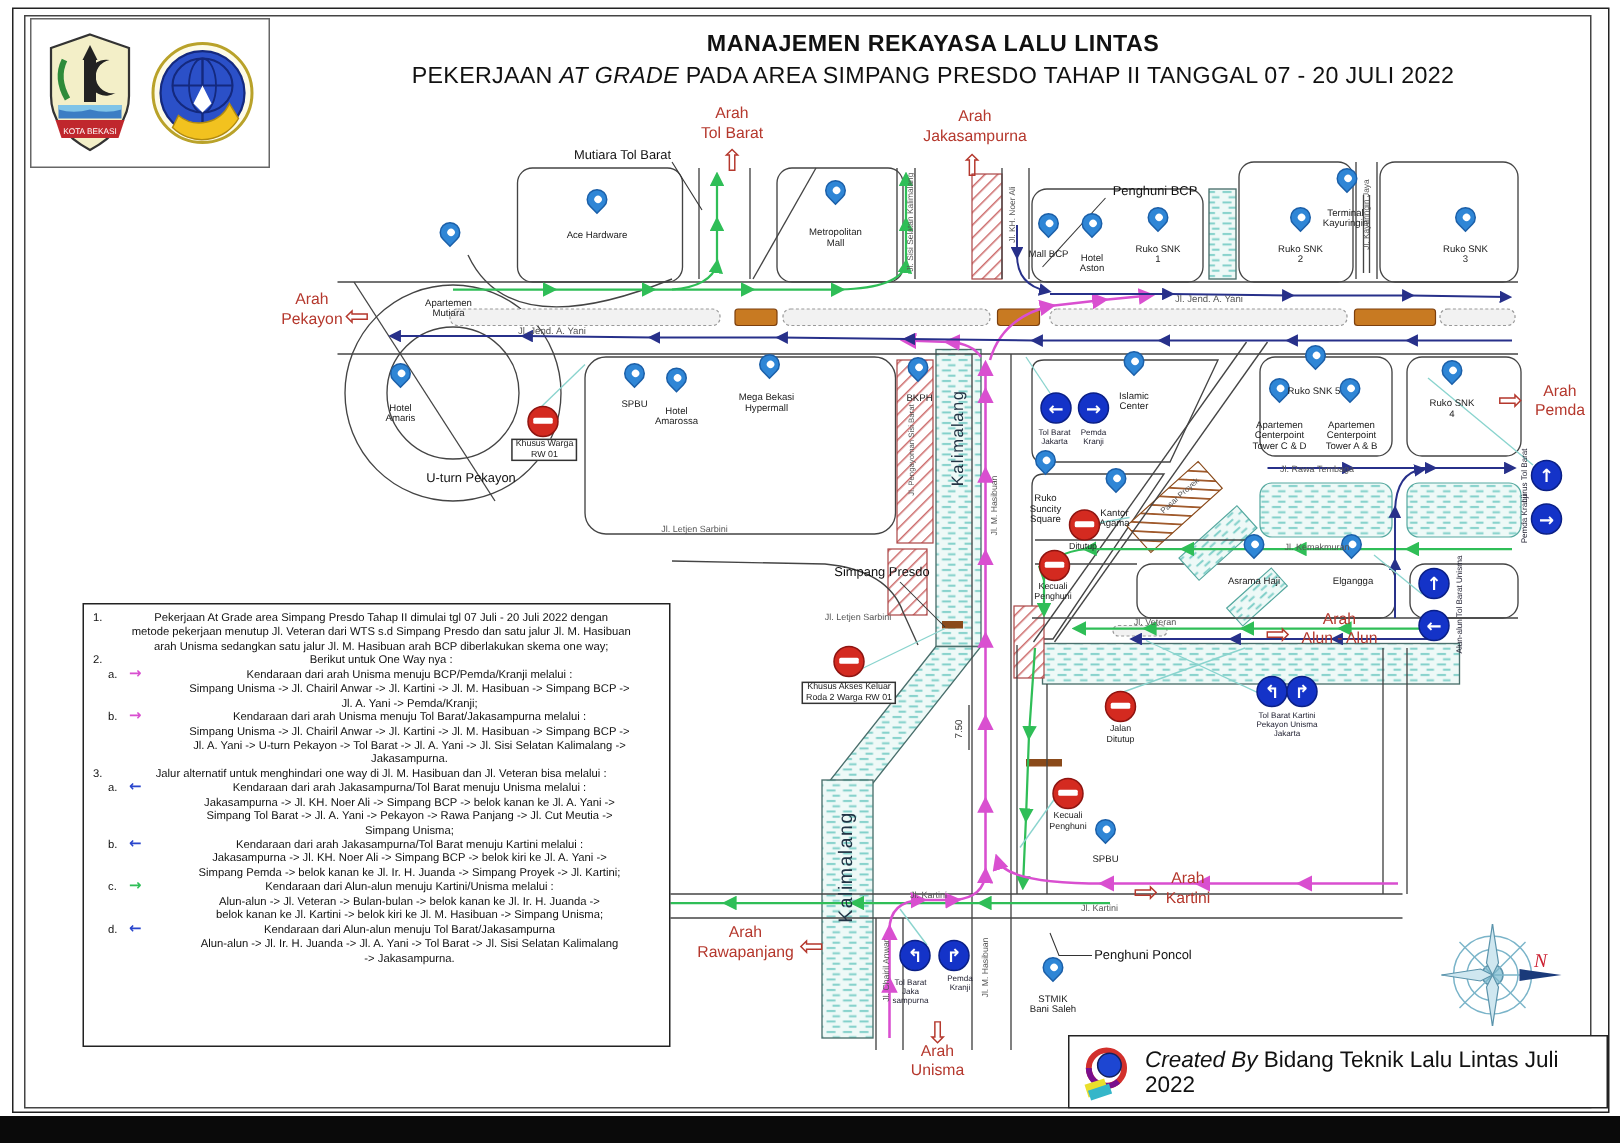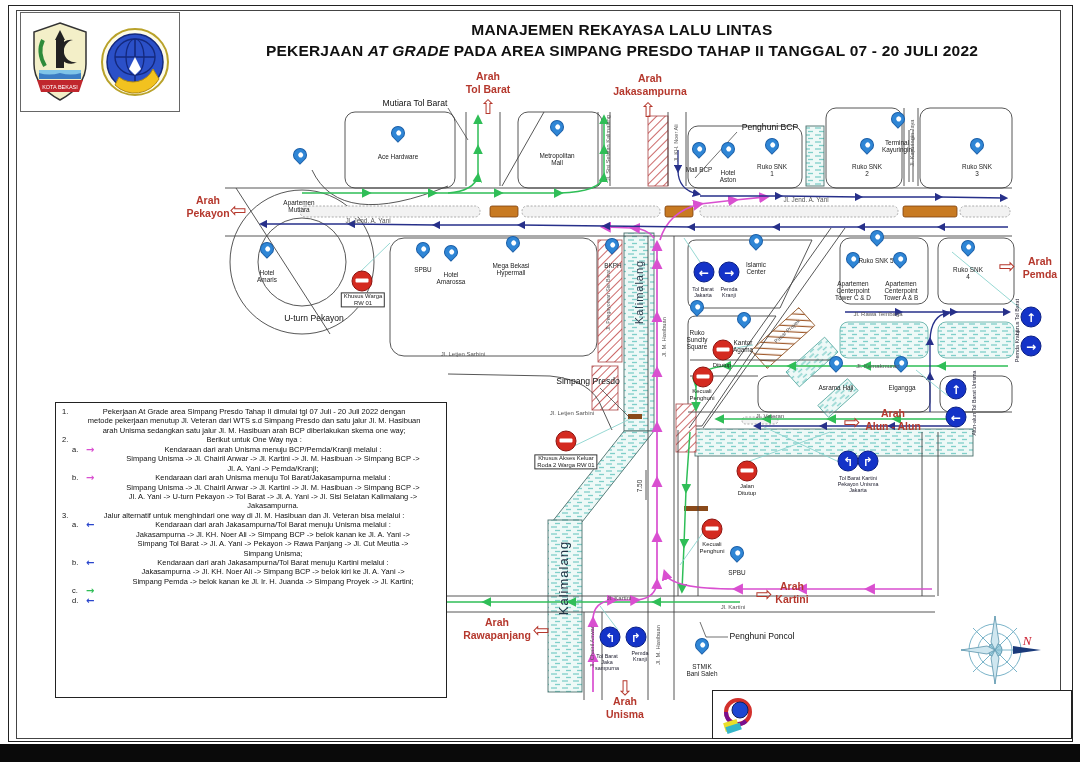--- a/index.html
+++ b/index.html
@@ -5,41 +5,41 @@
   html,body{margin:0;padding:0;background:#fff;}
   #page{position:relative;width:1080px;height:762px;background:#fff;overflow:hidden;
         font-family:"Liberation Sans",sans-serif;}
   .abs{position:absolute;transform:translate(-50%,-50%);white-space:pre-line;text-align:center;line-height:1.12;}
   .frame{position:absolute;border:1.6px solid #222;}
   .frame2{position:absolute;border:1px solid #444;}
   #blackbar{position:absolute;left:0;top:744px;width:1080px;height:18px;background:#0a0a0a;}
   #titlebox{position:absolute;left:186px;top:12px;width:872px;height:56px;display:flex;flex-direction:column;
             justify-content:center;text-align:center;color:#111;}
   #titlebox .t1{font-size:15.5px;font-weight:bold;letter-spacing:.3px;}
-  #titlebox .t2{font-size:15.5px;font-weight:bold;letter-spacing:.2px;margin-top:3px;}
+  #titlebox .t2{font-size:15.5px;font-weight:normal;letter-spacing:.2px;margin-top:3px;}
   #logobox{position:absolute;left:20px;top:12px;width:158px;height:98px;border:1px solid #666;
            display:flex;align-items:center;justify-content:space-evenly;background:#fff;}
   svg#mapsvg{position:absolute;left:0;top:0;}
   .rd{stroke:#444;stroke-width:0.9;fill:none;}
   .blk{fill:#fff;stroke:#444;stroke-width:0.9;}
   .tealp{fill:url(#ph-teal);stroke:#55a89f;stroke-width:0.8;}
   .river{fill:url(#ph-teal);stroke:#4a6f6c;stroke-width:0.9;}
   .rh{fill:url(#ph-red);stroke:#a44;stroke-width:0.8;}
   .bh{fill:url(#ph-brown);stroke:#8a4a1a;stroke-width:0.8;}
   .pillg{fill:#f2f2f2;stroke:#999;stroke-width:0.8;stroke-dasharray:2,1.6;}
   .pillo{fill:var(--c-orange);stroke:#7c3f0d;stroke-width:0.8;}
   .rG{fill:none;stroke:var(--c-green);stroke-width:1.5;marker-mid:url(#aG);marker-end:url(#aG);}
   .rM{fill:none;stroke:var(--c-magenta);stroke-width:1.7;marker-mid:url(#aM);marker-end:url(#aM);}
   .rN{fill:none;stroke:var(--c-navy);stroke-width:1.3;marker-mid:url(#aN);marker-end:url(#aN);}
   .ld{stroke:var(--c-leader);stroke-width:0.9;}
   .jl{stroke:#333;stroke-width:0.7;}
   .fG{fill:var(--c-green);} .fM{fill:var(--c-magenta);} .fN{fill:var(--c-navy);}
   .road-label{font-size:6.2px;color:#555;}
   .junction-label{font-size:8.6px;color:#111;}
-  .dir-label{font-size:10.5px;font-weight:bold;color:var(--c-red_dir);line-height:1.25;}
+  .dir-label{font-size:10.5px;font-weight:normal;color:var(--c-red_dir);line-height:1.25;}
   .dir-arrow{font-size:20px;color:var(--c-red_dir);font-family:"DejaVu Sans",sans-serif;line-height:1;}
   .pin{width:12px;height:12px;border-radius:50% 50% 50% 0;background:var(--c-pin);
        border:1px solid #1b5fa8;transform:translate(-50%,-72%) rotate(-45deg);position:absolute;}
   .pin::after{content:'';position:absolute;left:3.5px;top:3.5px;width:5px;height:5px;border-radius:50%;background:#fff;}
   .pin-label{font-size:6.4px;color:#222;}
   .noentry{width:19px;height:19px;border-radius:50%;background:var(--c-sign_red);border:1.5px solid #8e1410;
            position:absolute;transform:translate(-50%,-50%);}
   .noentry::after{content:'';position:absolute;left:3px;top:7px;width:13px;height:4px;background:#fff;border-radius:1px;}
   .ne-label{font-size:5.9px;color:#222;}
   .ne-boxed{border:1px solid #333;background:#fff;padding:0 2px;white-space:pre-line;}
@@ -477,33 +477,40 @@
         <div class="leg-row">
           <span class="leg-let">b.</span>
           <span class="leg-arrow" style="color: rgb(41, 69, 204);">←</span>
           <span class="leg-text">Kendaraan dari arah Jakasampurna/Tol Barat menuju Kartini melalui :
 Jakasampurna -&gt; Jl. KH. Noer Ali -&gt; Simpang BCP -&gt; belok kiri ke Jl. A. Yani -&gt;
 Simpang Pemda -&gt; belok kanan ke Jl. Ir. H. Juanda -&gt; Simpang Proyek -&gt; Jl. Kartini;</span>
         </div>
         <div class="leg-row">
           <span class="leg-let">c.</span>
           <span class="leg-arrow" style="color: rgb(47, 190, 87);">→</span>
+          <span class="leg-text">Kendaraan dari Alun-alun menuju Kartini/Unisma melalui :
+Alun-alun -&gt; Jl. Veteran -&gt; Bulan-bulan -&gt; belok kanan ke Jl. Ir. H. Juanda -&gt;
+belok kanan ke Jl. Kartini -&gt; belok kiri ke Jl. M. Hasibuan -&gt; Simpang Unisma;</span>
         </div>
         <div class="leg-row">
           <span class="leg-let">d.</span>
           <span class="leg-arrow" style="color: rgb(41, 69, 204);">←</span>
+          <span class="leg-text">Kendaraan dari Alun-alun menuju Tol Barat/Jakasampurna
+Alun-alun -&gt; Jl. Ir. H. Juanda -&gt; Jl. A. Yani -&gt; Tol Barat -&gt; Jl. Sisi Selatan Kalimalang
+-&gt; Jakasampurna.</span>
         </div>
       </div>
   </div>
 
   <div id="creditbox">
     <svg width="40" height="40" viewBox="0 0 40 40" style="margin-left:5px;">
       <circle cx="20" cy="17" r="12" fill="none" stroke="#d2302c" stroke-width="4"></circle>
       <circle cx="22" cy="15" r="8" fill="#1d46d2"></circle>
       <circle cx="22" cy="15" r="8" fill="none" stroke="#12205e" stroke-width="1"></circle>
       <path d="M8,17 a12,12 0 0 0 20,9" fill="none" stroke="#7a0f8e" stroke-width="4"></path>
       <rect x="6" y="26" width="14" height="9" fill="#eadf2b" transform="rotate(-18 13 30)"></rect>
       <rect x="8" y="30" width="15" height="7" fill="#35b6c9" transform="rotate(-18 15 33)"></rect>
     </svg>
+    <div class="ctext"><span class="cpre">Created By</span><span> Bidang Teknik Lalu Lintas Juli 2022</span></div>
   </div>
 
   <div id="blackbar"></div>
 </div>
 
 </body></html>

